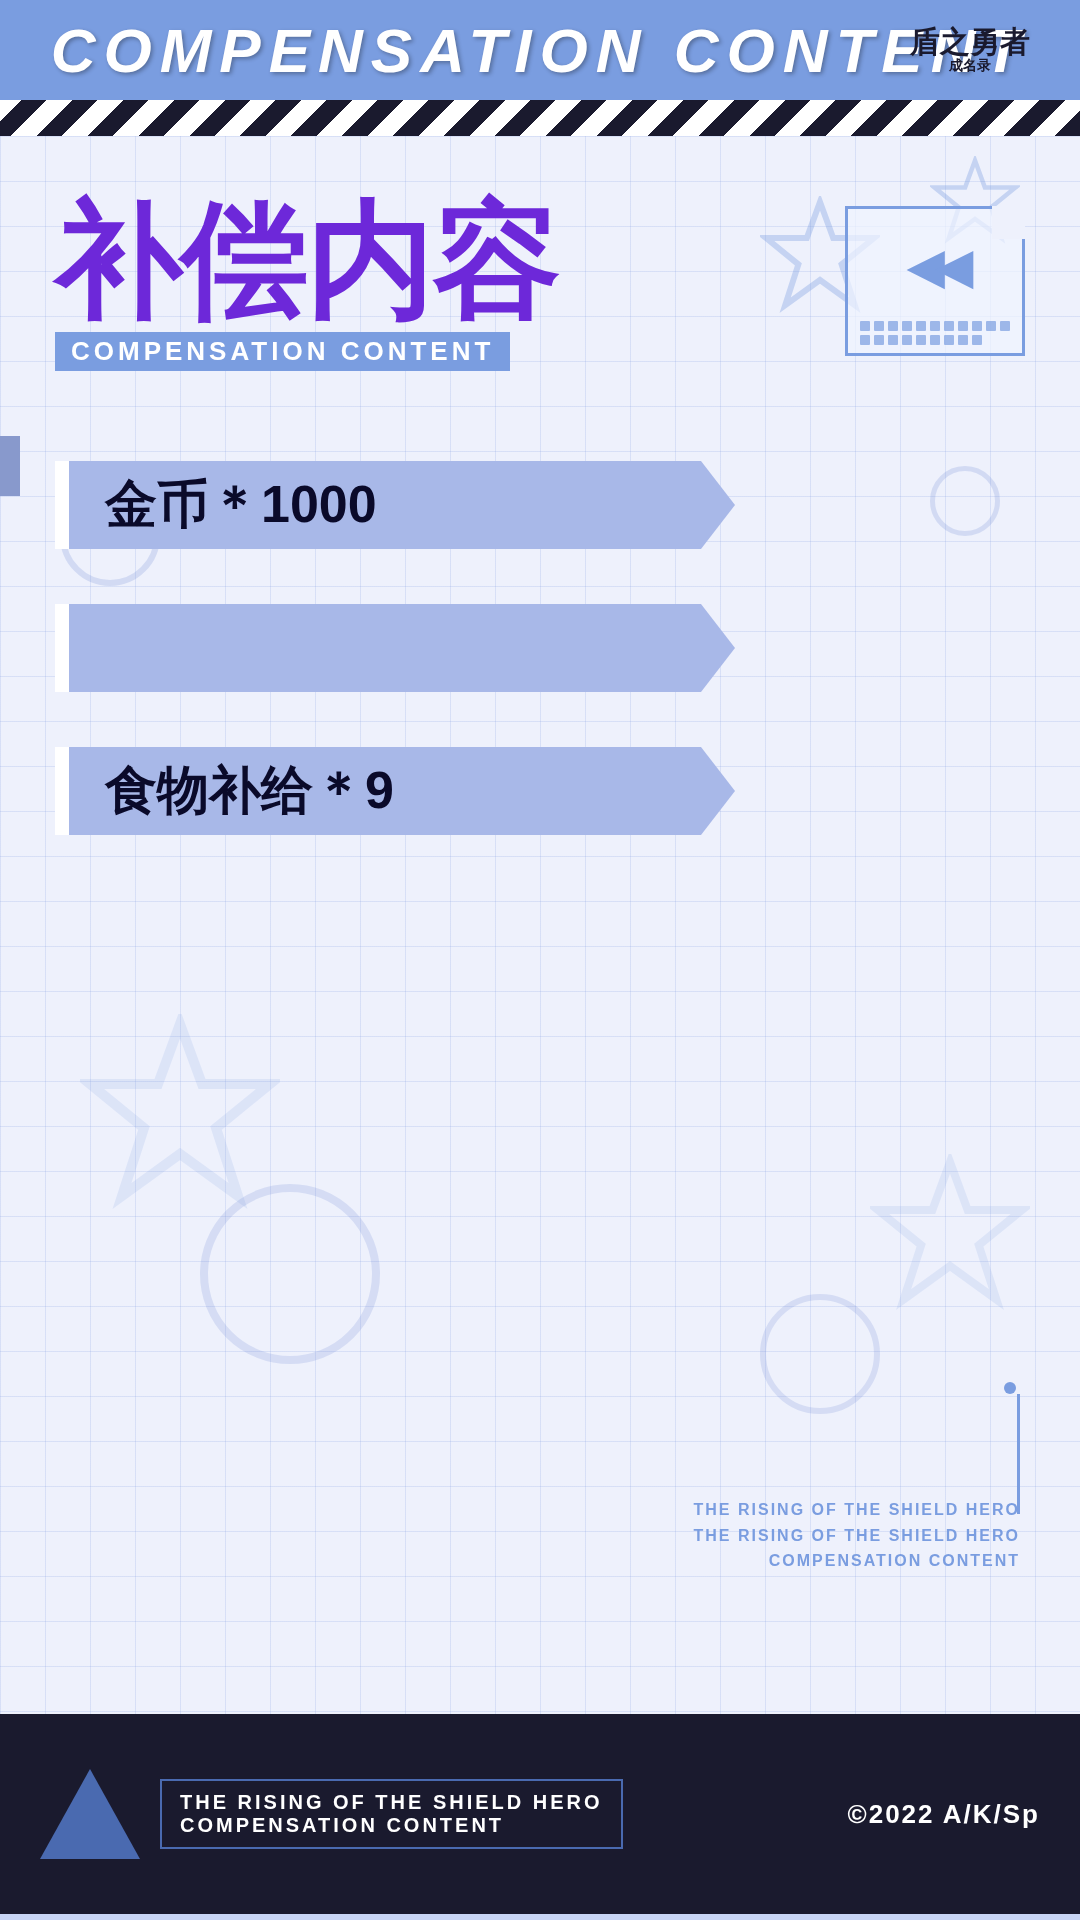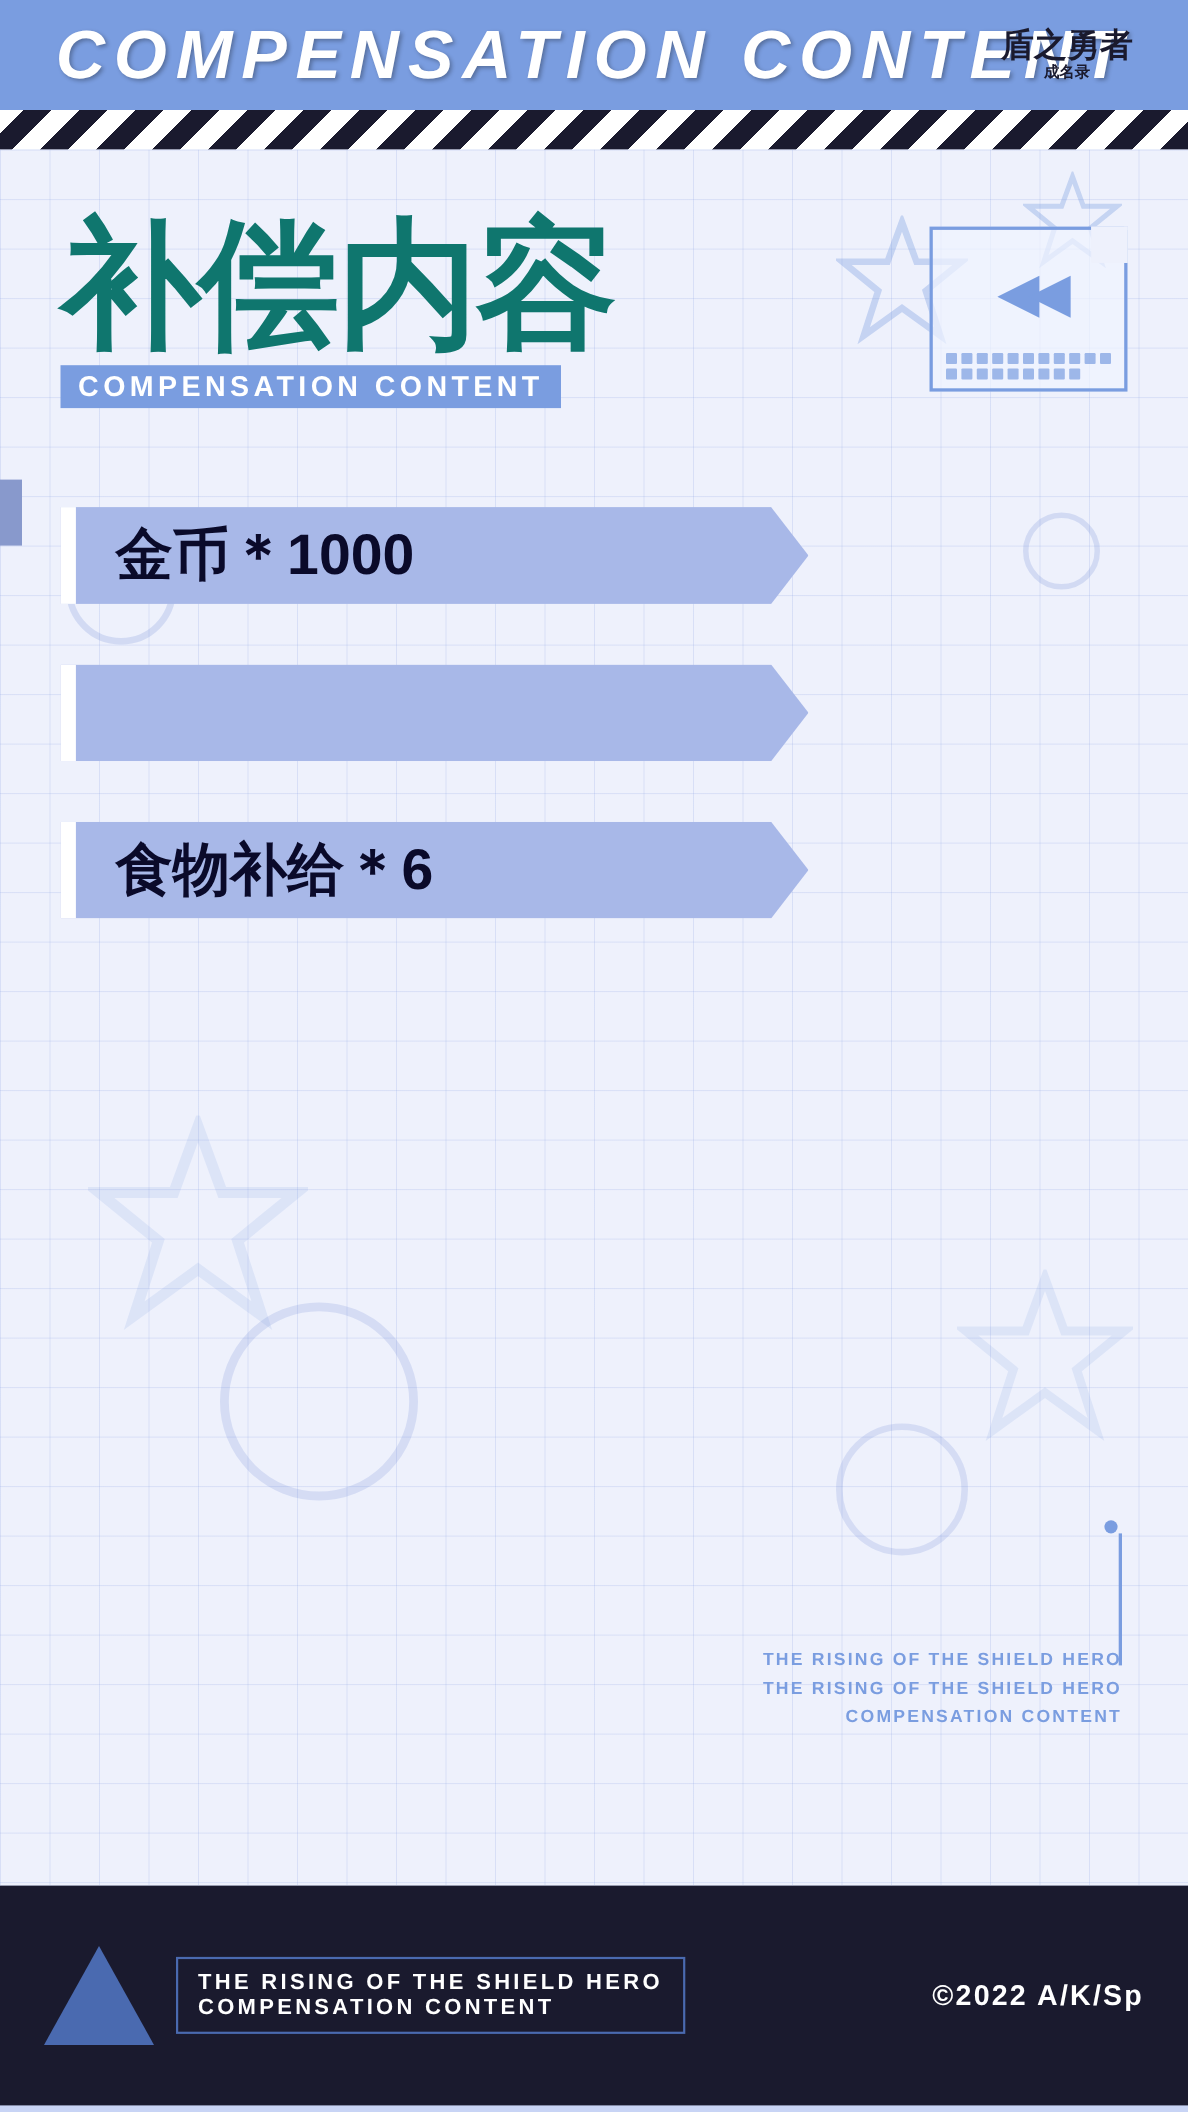--- a/index.html
+++ b/index.html
@@ -191,21 +191,21 @@
       justify-content: space-between;
     }
 
     .title-block {
       flex: 1;
     }
 
     .chinese-title {
       font-size: 128px;
       font-weight: 900;
-      color: #0f766e;
+      color: #6d28d9;
       line-height: 1;
       letter-spacing: -2px;
       font-family: 'Arial Black', 'Arial', sans-serif;
     }
 
     .english-subtitle {
       display: inline-block;
       background: #7a9de0;
       color: white;
       font-size: 26px;
@@ -492,21 +492,21 @@
       </div>
     </div>
     <div class="item-row">
       <div class="item-band">
         <div class="item-band-accent"></div>
       </div>
     </div>
     <div class="item-row">
       <div class="item-band">
         <div class="item-band-accent"></div>
-        <span class="item-text">食物补给＊6</span>
+        <span class="item-text">食物补给＊9</span>
       </div>
     </div>
   </div>
 
   <div class="bottom-line-area">
     <div class="dot-marker"></div>
     <div class="vert-line"></div>
   </div>
 
   <div class="watermark-text">

